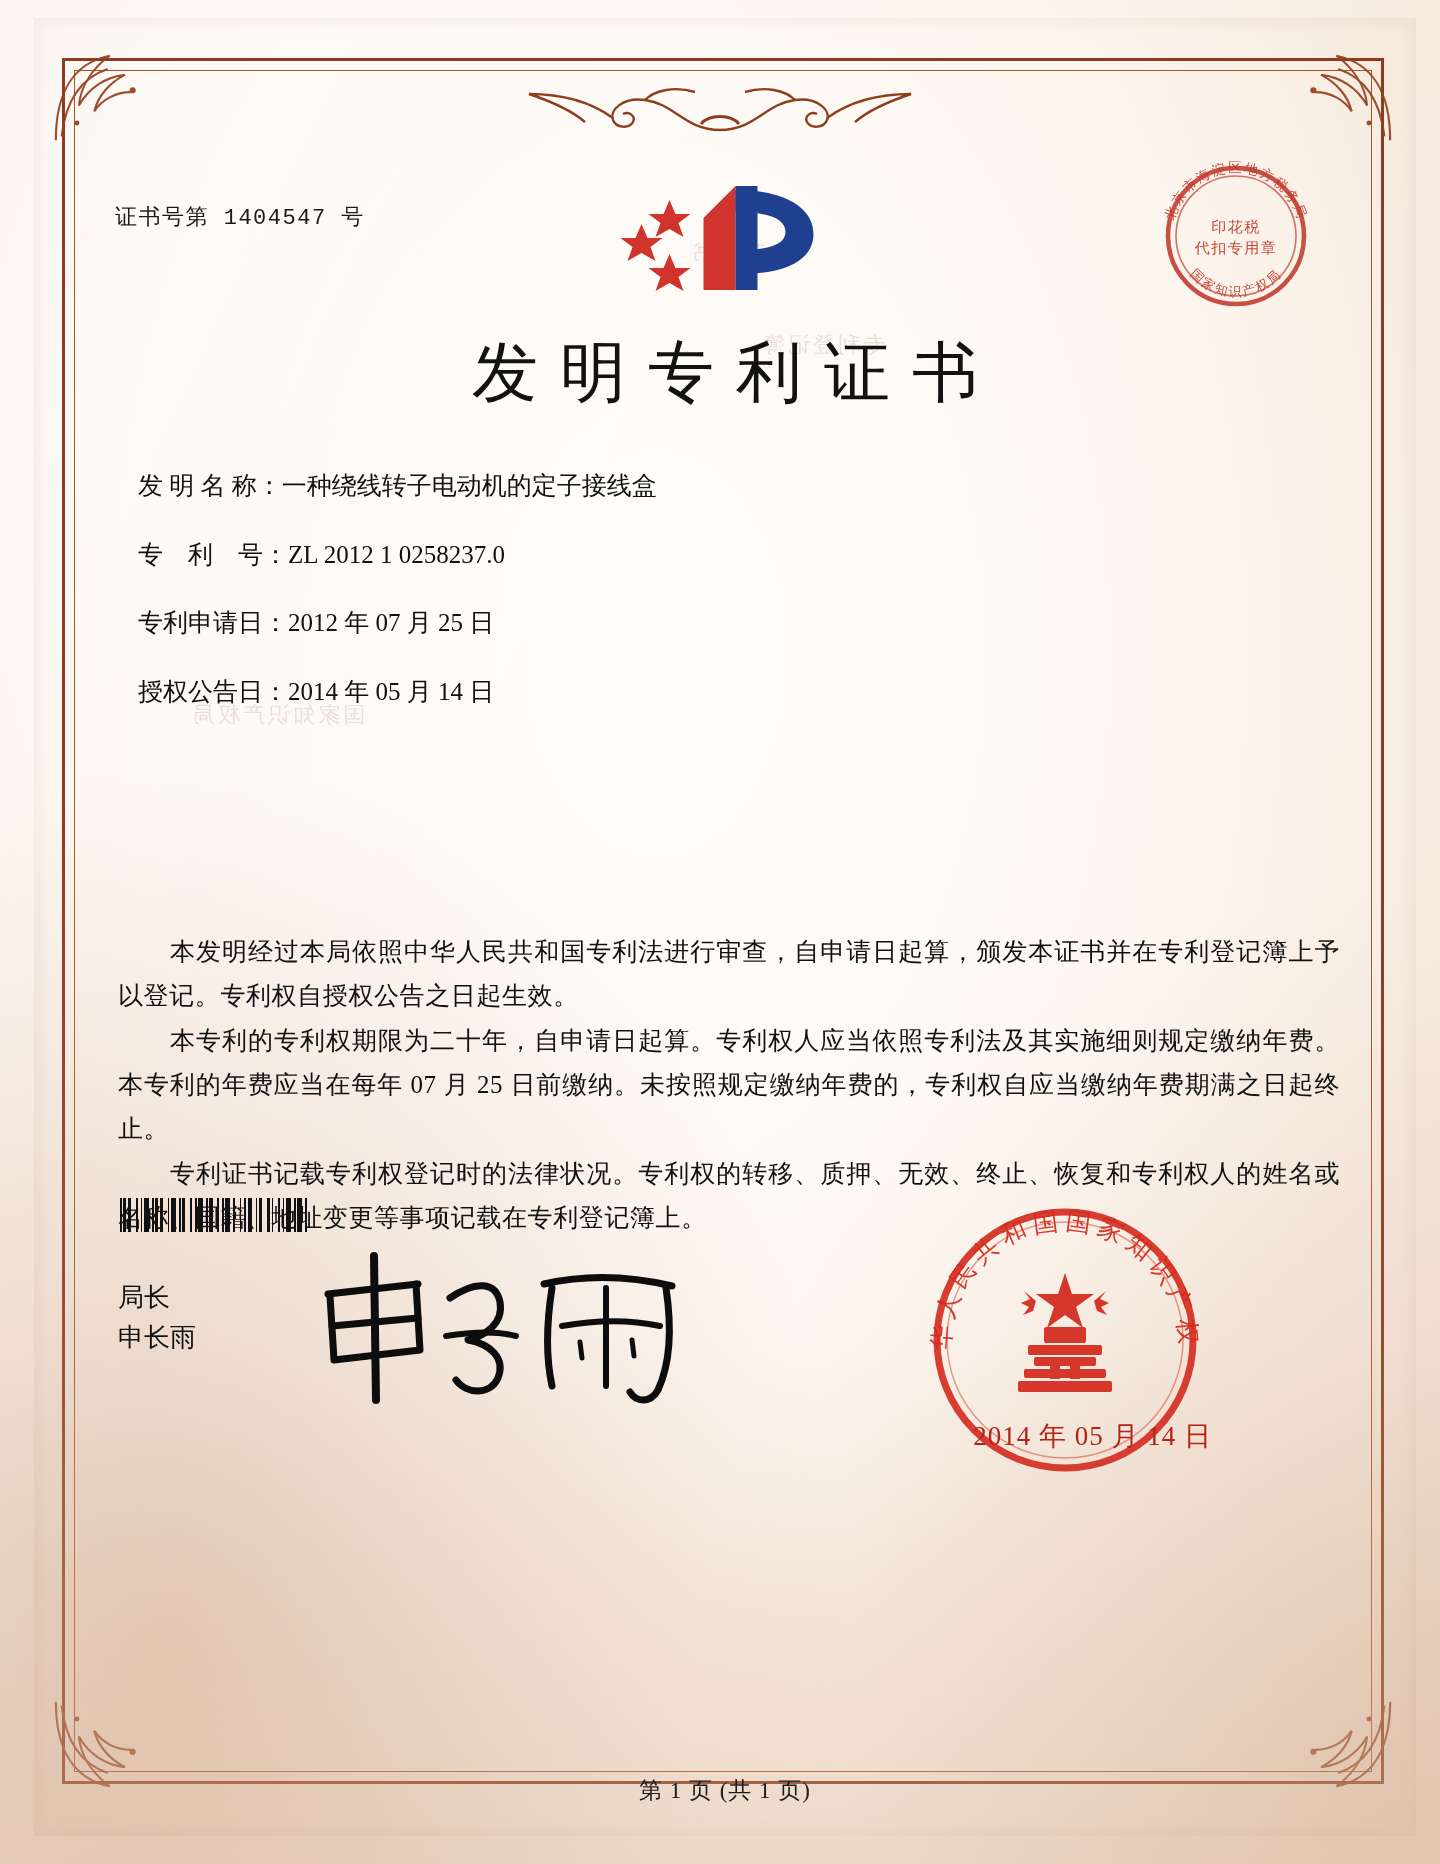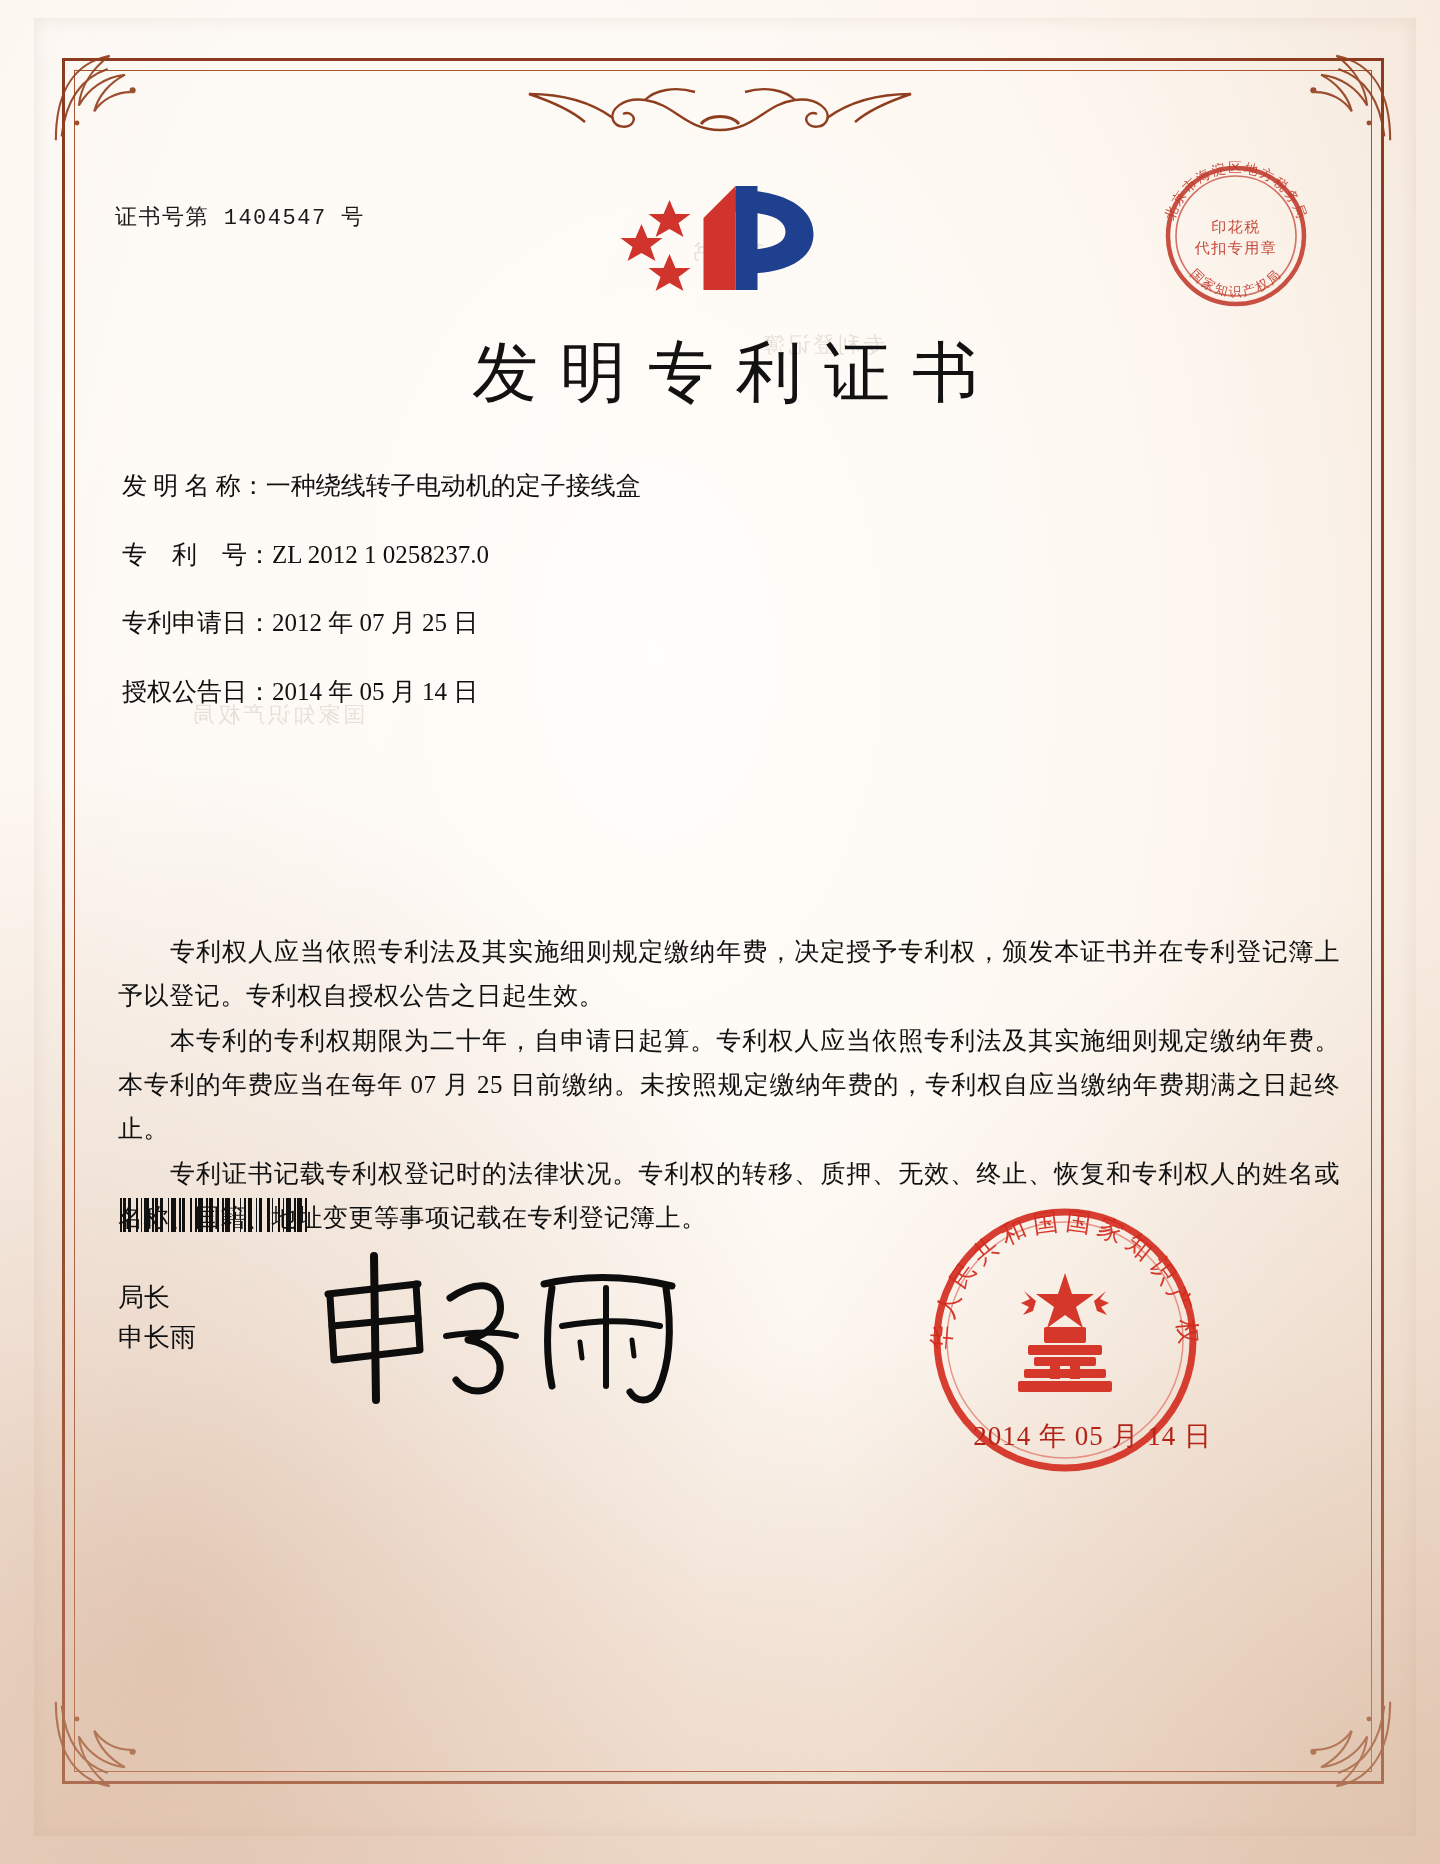--- a/index.html
+++ b/index.html
@@ -134,20 +134,21 @@
     display: flex;
     align-items: baseline;
     margin-bottom: 36px;
     font-size: 25px;
     color: #101010;
     line-height: 1.3;
   }
   .field .lbl {
     white-space: pre;
     color: #101010;
+    margin-left: 16px;
   }
   .field .val {
     color: #101010;
   }
 
   .paras {
     position: absolute;
     left: 8px;
     right: 0;
     top: 780px;
@@ -350,21 +351,21 @@
         <span class="lbl">专利申请日：</span>
         <span class="val">2012 年 07 月 25 日</span>
       </div>
       <div class="field">
         <span class="lbl">授权公告日：</span>
         <span class="val">2014 年 05 月 14 日</span>
       </div>
     </div>
 
     <div class="paras">
-      <p>专利权人应当依照专利法及其实施细则规定缴纳年费，决定授予专利权，颁发本证书并在专利登记簿上予以登记。专利权自授权公告之日起生效。</p>
+      <p>本发明经过本局依照中华人民共和国专利法进行审查，自申请日起算，颁发本证书并在专利登记簿上予以登记。专利权自授权公告之日起生效。</p>
       <p>本专利的专利权期限为二十年，自申请日起算。专利权人应当依照专利法及其实施细则规定缴纳年费。本专利的年费应当在每年 07 月 25 日前缴纳。未按照规定缴纳年费的，专利权自应当缴纳年费期满之日起终止。</p>
       <p>专利证书记载专利权登记时的法律状况。专利权的转移、质押、无效、终止、恢复和专利权人的姓名或名称、国籍、地址变更等事项记载在专利登记簿上。</p>
     </div>
 
     <div class="barcode" id="barcode">
         <i style="width:1.6px;"></i>
         <i style="width:1.6px;background:transparent;"></i>
         <i style="width:3.2px;"></i>
         <i style="width:1.6px;background:transparent;"></i>
         <i style="width:3.2px;"></i>
@@ -483,14 +484,15 @@
           <rect x="124" y="132" width="42" height="16" rx="2"></rect>
           <rect x="130" y="162" width="10" height="22"></rect>
           <rect x="150" y="162" width="10" height="22"></rect>
         </g>
         <circle cx="145" cy="145" r="118" fill="none" stroke="#d32a1d" stroke-width="1.5" opacity="0.45"></circle>
       </svg>
     </div>
 
     <div class="seal-date">2014 年 05 月 14 日</div>
 
+    <div class="page-no">第 1 页 (共 1 页)</div>
   </div>
 </div>
 
 </body></html>

